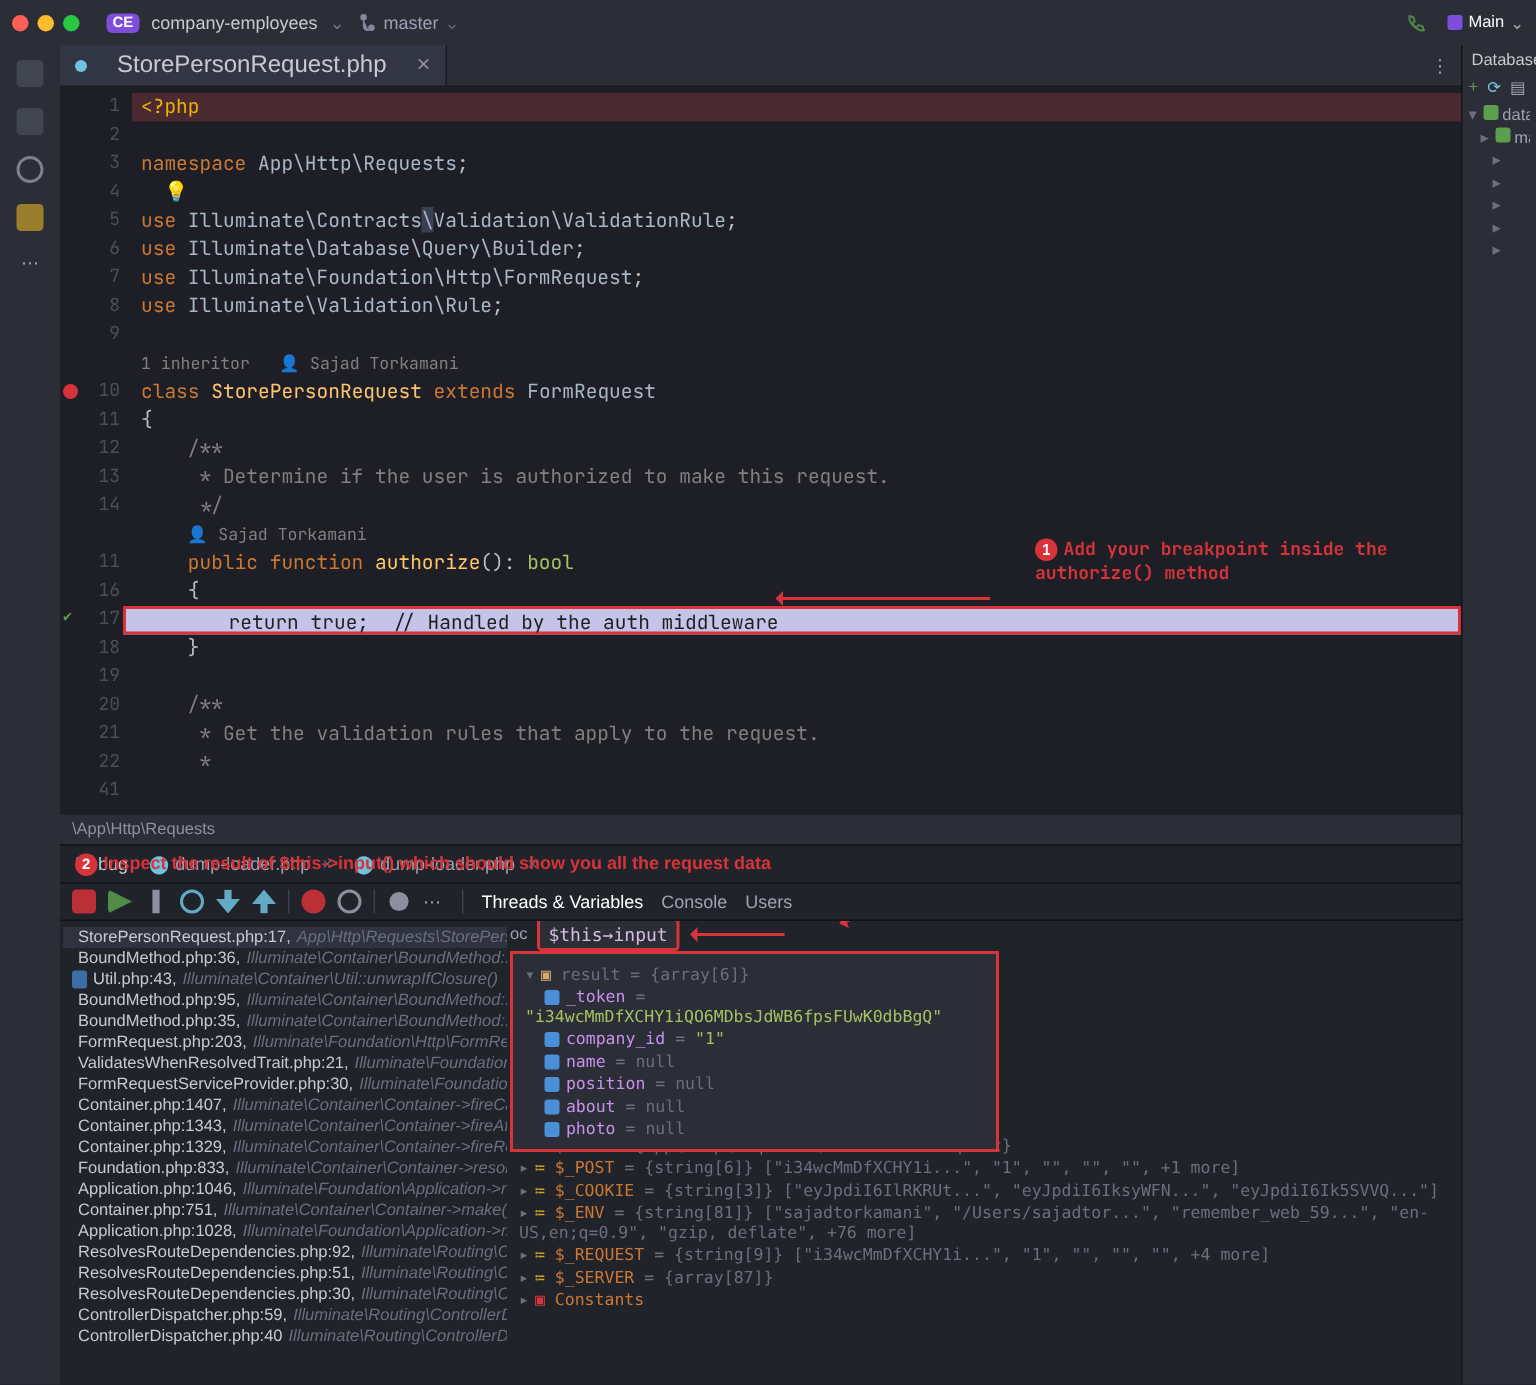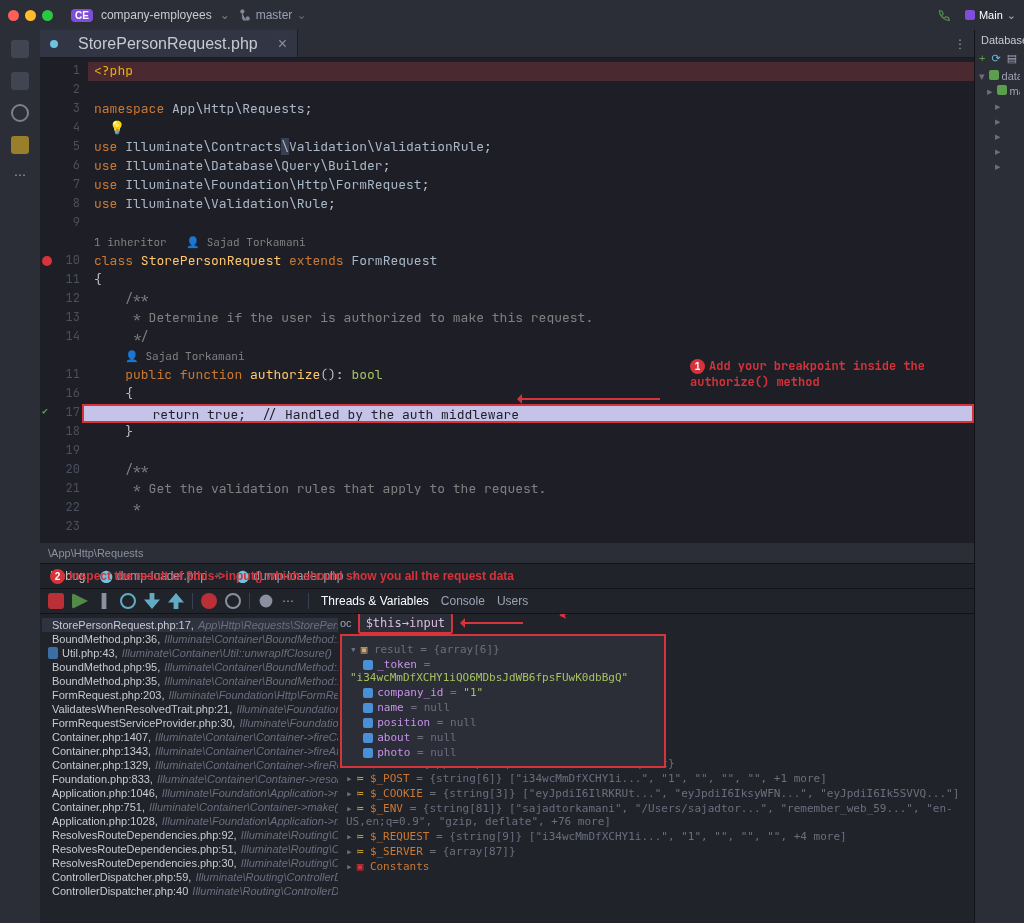--- a/index.html
+++ b/index.html
@@ -229,21 +229,21 @@
             <div class="ln">14</div>
             <div class="ln"></div>
             <div class="ln">11</div>
             <div class="ln">16</div>
             <div class="ln">17<span style="position: absolute; left: 2px; color: rgb(91, 158, 77); font-size: 10px;">✔</span></div>
             <div class="ln">18</div>
             <div class="ln">19</div>
             <div class="ln">20</div>
             <div class="ln">21</div>
             <div class="ln">22</div>
-            <div class="ln">23</div>
+            <div class="ln">41</div>
           </div>
         <div class="code" id="code">
             <div class="row hl-red"><span class="purple">&lt;?php</span></div>
             <div class="row"></div>
             <div class="row"><span class="kw">namespace</span> <span class="cls">App\Http\Requests</span>;</div>
             <div class="row">  <span style="color:#c9b25a">💡</span></div>
             <div class="row"><span class="kw">use</span> <span class="cls">Illuminate\Contracts<span style="background:#3b3f54">\</span>Validation\ValidationRule</span>;</div>
             <div class="row"><span class="kw">use</span> <span class="cls">Illuminate\Database\Query\Builder</span>;</div>
             <div class="row"><span class="kw">use</span> <span class="cls">Illuminate\Foundation\Http\FormRequest</span>;</div>
             <div class="row"><span class="kw">use</span> <span class="cls">Illuminate\Validation\Rule</span>;</div>

